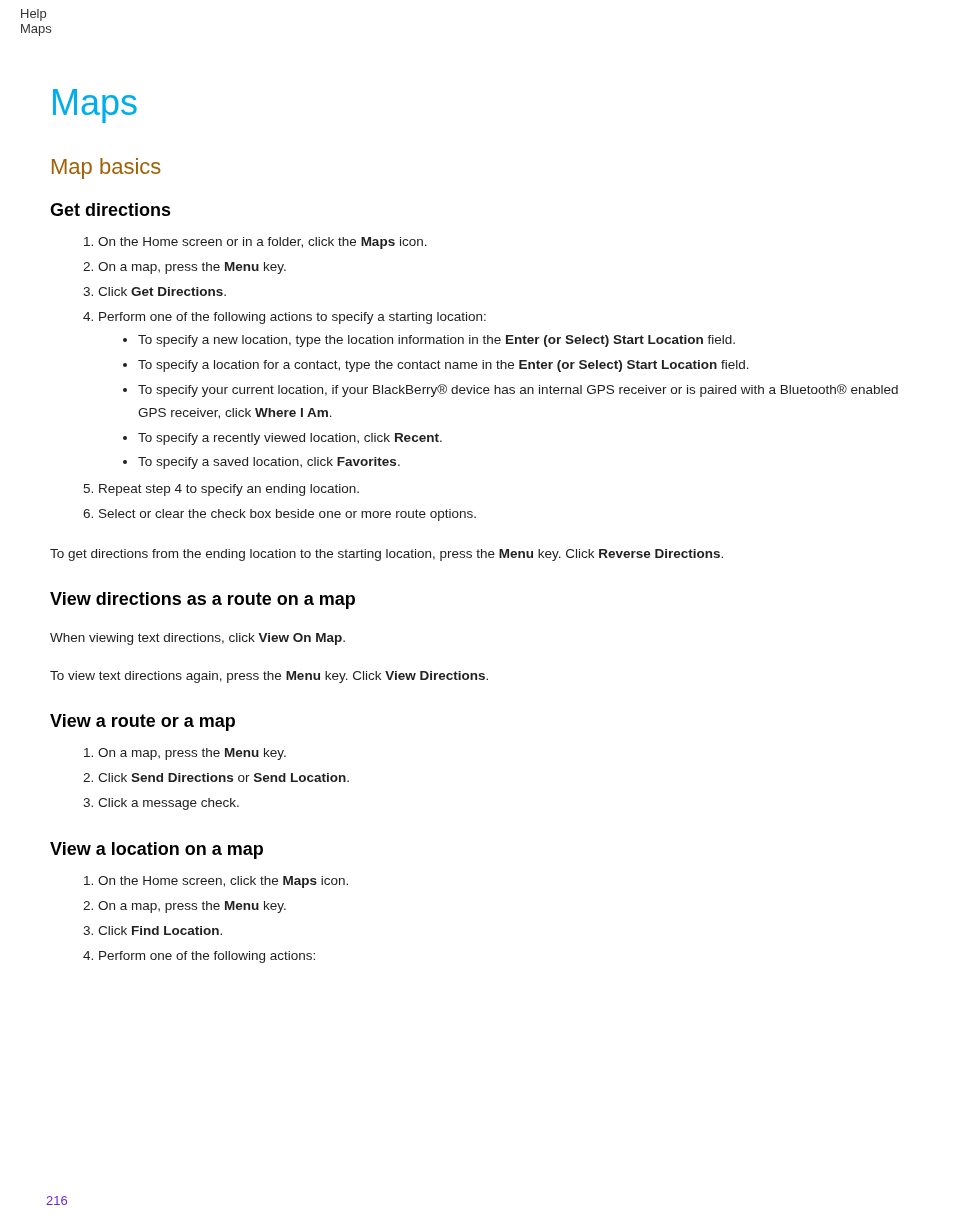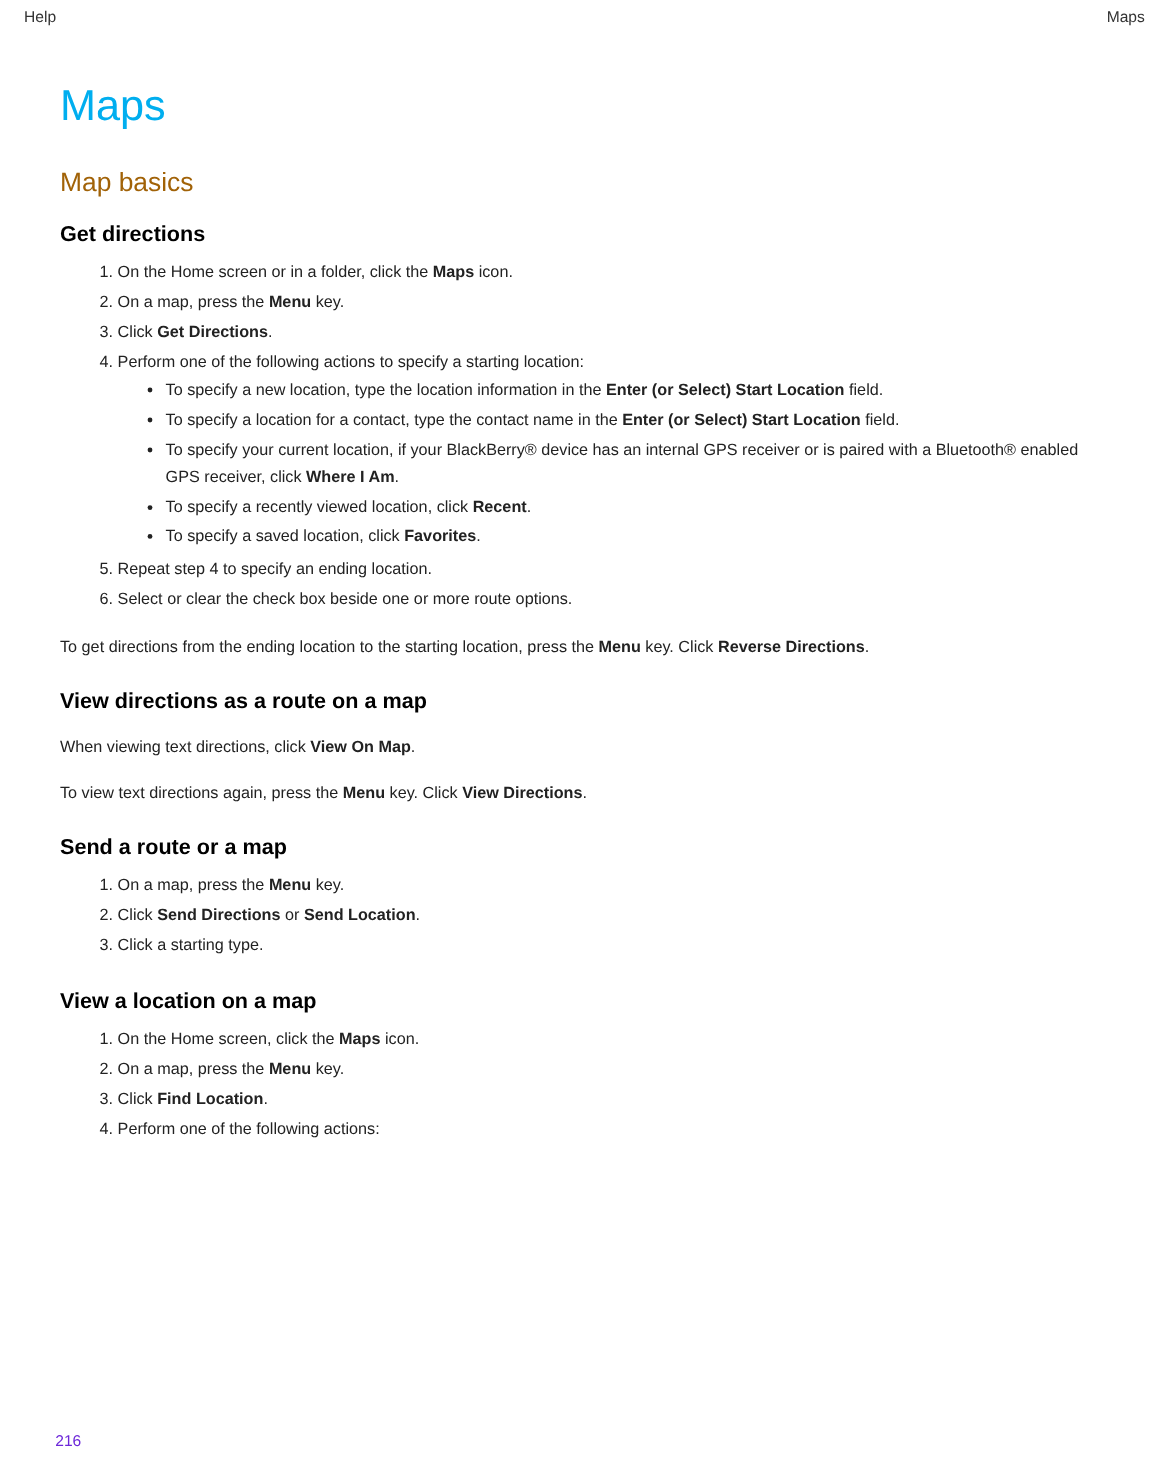--- a/index.html
+++ b/index.html
@@ -16,20 +16,21 @@
       min-height: 1228px;
       position: relative;
     }
     .header {
       display: flex;
       justify-content: space-between;
       padding: 6px 20px;
       font-size: 13px;
       color: #333;
       border-bottom: none;
+      flex-direction: column;
     }
     .content {
       padding: 20px 50px 40px 50px;
     }
     .page-title {
       font-size: 36px;
       color: #00aeef;
       font-weight: normal;
       margin-bottom: 30px;
       margin-top: 20px;
@@ -123,25 +124,25 @@
   </ol>
   <p>To get directions from the ending location to the starting location, press the <span class="bold">Menu</span> key. Click <span class="bold">Reverse Directions</span>.</p>
 
   <div class="section-divider">
     <h3 class="sub-section-title">View directions as a route on a map</h3>
     <p>When viewing text directions, click <span class="bold">View On Map</span>.</p>
     <p>To view text directions again, press the <span class="bold">Menu</span> key. Click <span class="bold">View Directions</span>.</p>
   </div>
 
   <div class="section-divider">
-    <h3 class="sub-section-title">Send a route or a map</h3>
+    <h3 class="sub-section-title">View a route or a map</h3>
     <ol>
       <li>On a map, press the <span class="bold">Menu</span> key.</li>
       <li>Click <span class="bold">Send Directions</span> or <span class="bold">Send Location</span>.</li>
-      <li>Click a starting type.</li>
+      <li>Click a message check.</li>
     </ol>
   </div>
 
   <div class="section-divider">
     <h3 class="sub-section-title">View a location on a map</h3>
     <ol>
       <li>On the Home screen, click the <span class="bold">Maps</span> icon.</li>
       <li>On a map, press the <span class="bold">Menu</span> key.</li>
       <li>Click <span class="bold">Find Location</span>.</li>
       <li>Perform one of the following actions:</li>

